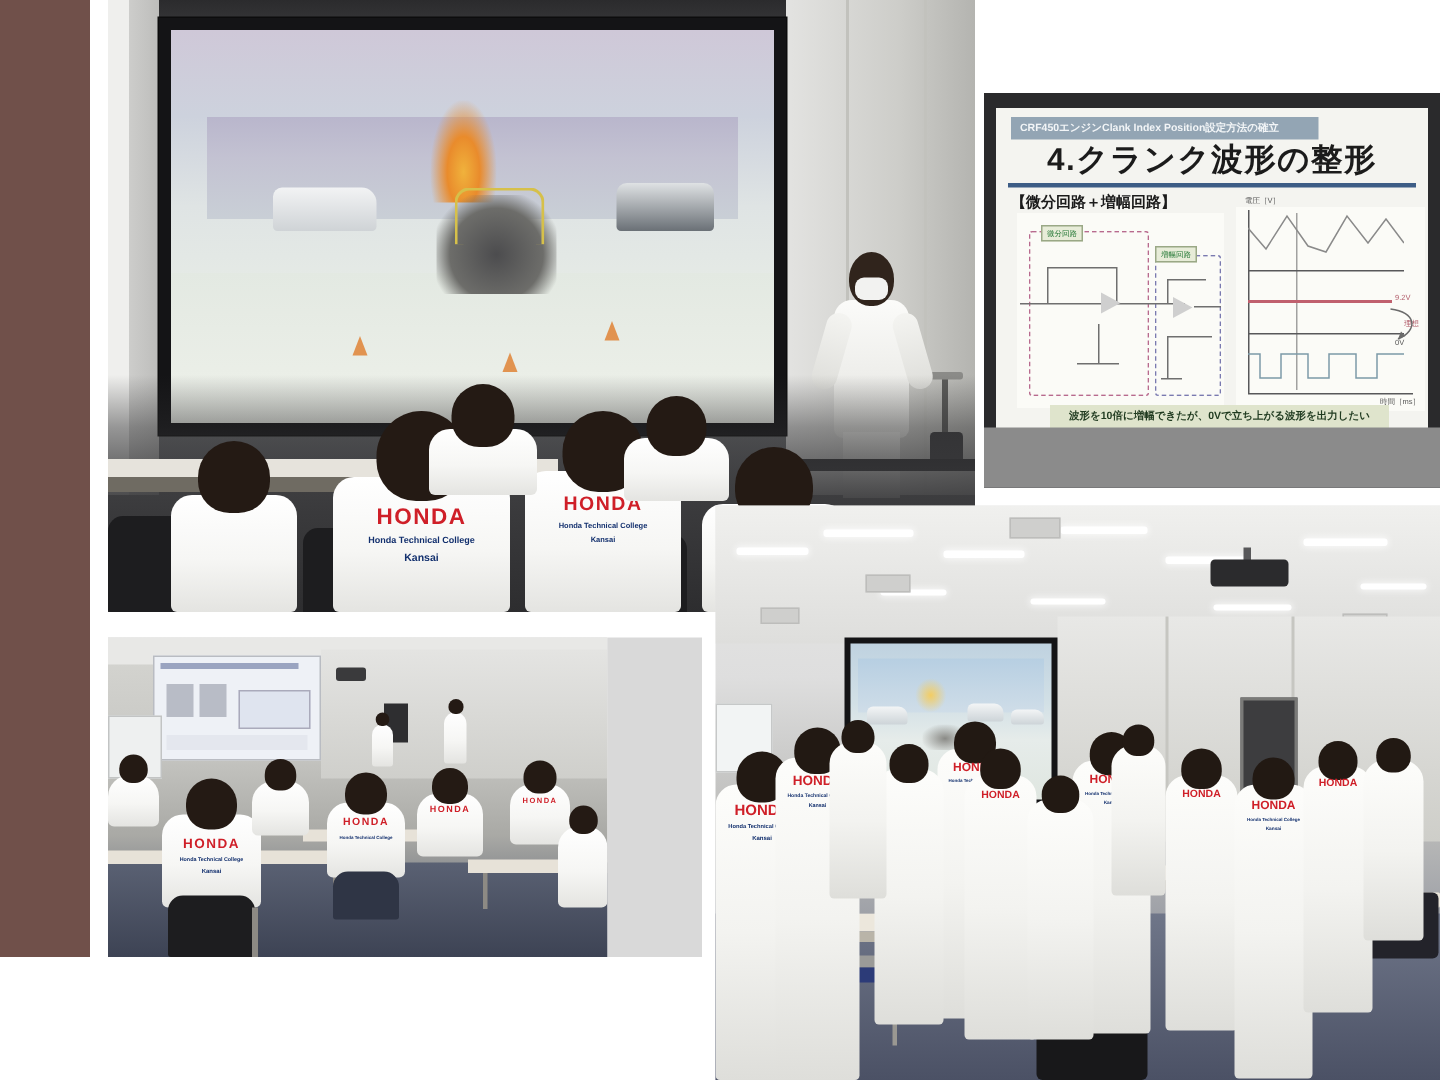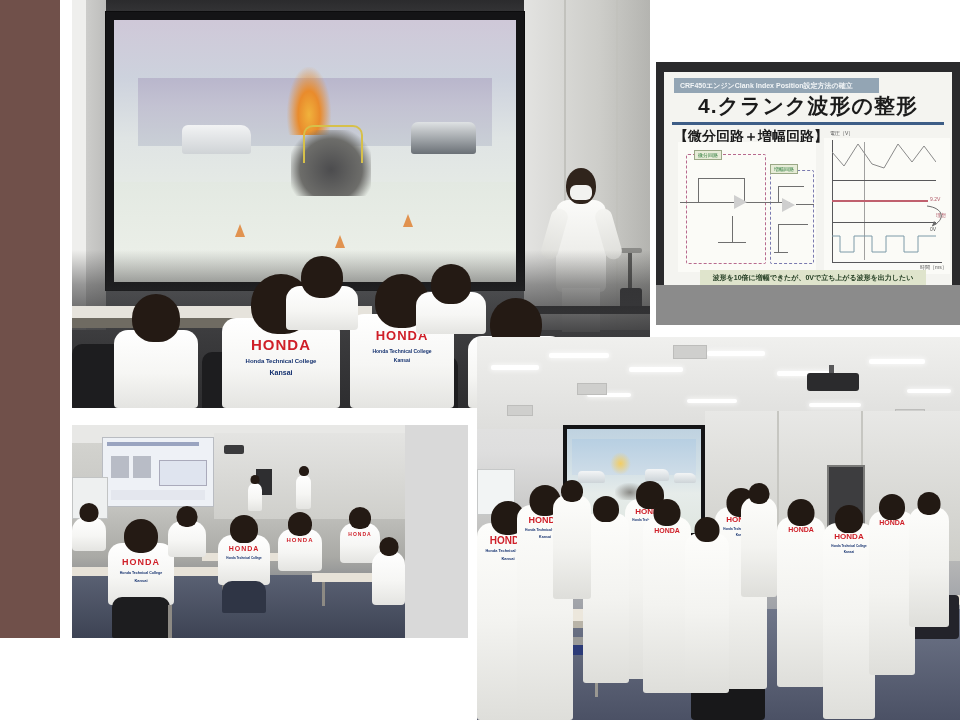--- a/index.html
+++ b/index.html
@@ -76,21 +76,21 @@
   
   #photo-slide{left:656px;top:62px;width:304px;height:263px;background:#1d1d1f;}
   .ps-wall{position:absolute;left:0;top:0;width:100%;height:100%;background:#2a2a2c;}
   .ps-sheet{position:absolute;left:8px;top:10px;width:288px;height:215px;background:#f4f4f0;}
   .ps-bandtop{position:absolute;left:10px;top:6px;width:205px;height:15px;background:#93a5b4;}
   .ps-bandtop span{display:block;color:#f2f5f7;font-size:7px;line-height:15px;padding-left:6px;
      font-weight:bold;white-space:nowrap;}
   .ps-title{position:absolute;left:0;top:20px;width:100%;text-align:center;color:#1b1b1b;
      font-size:21px;font-weight:bold;letter-spacing:1px;}
   .ps-rule{position:absolute;left:8px;top:50px;width:272px;height:3px;background:#3d5d86;}
-  .ps-sublabel{position:absolute;left:10px;top:56px;color:#1b1b1b;font-size:14px;font-weight:bold;}
+  .ps-sublabel{position:absolute;left:10px;top:56px;color:#1b1b1b;font-size:10px;font-weight:bold;}
   .ps-circuit{position:absolute;left:14px;top:70px;width:138px;height:130px;background:#fbfbf7;}
   .ps-cbox1{position:absolute;left:8px;top:12px;width:78px;height:108px;border:1px dashed #b86a8e;border-radius:2px;}
   .ps-cbox2{position:absolute;left:92px;top:28px;width:42px;height:92px;border:1px dashed #7a7ab0;border-radius:2px;}
   .ps-ctag{position:absolute;background:#e7ecd8;border:1px solid #9aa886;color:#273;font-size:5px;
      padding:1px 3px;white-space:nowrap;}
   .ps-wire{position:absolute;background:#6f6f6f;}
   .ps-opamp{position:absolute;width:0;height:0;border-top:7px solid transparent;border-bottom:7px solid transparent;
      border-left:13px solid transparent;border-left-color:#cfcfcf;}
   .ps-graph{position:absolute;left:160px;top:66px;width:126px;height:136px;background:#fbfbf7;}
   .ps-axis{position:absolute;background:#58585a;}

